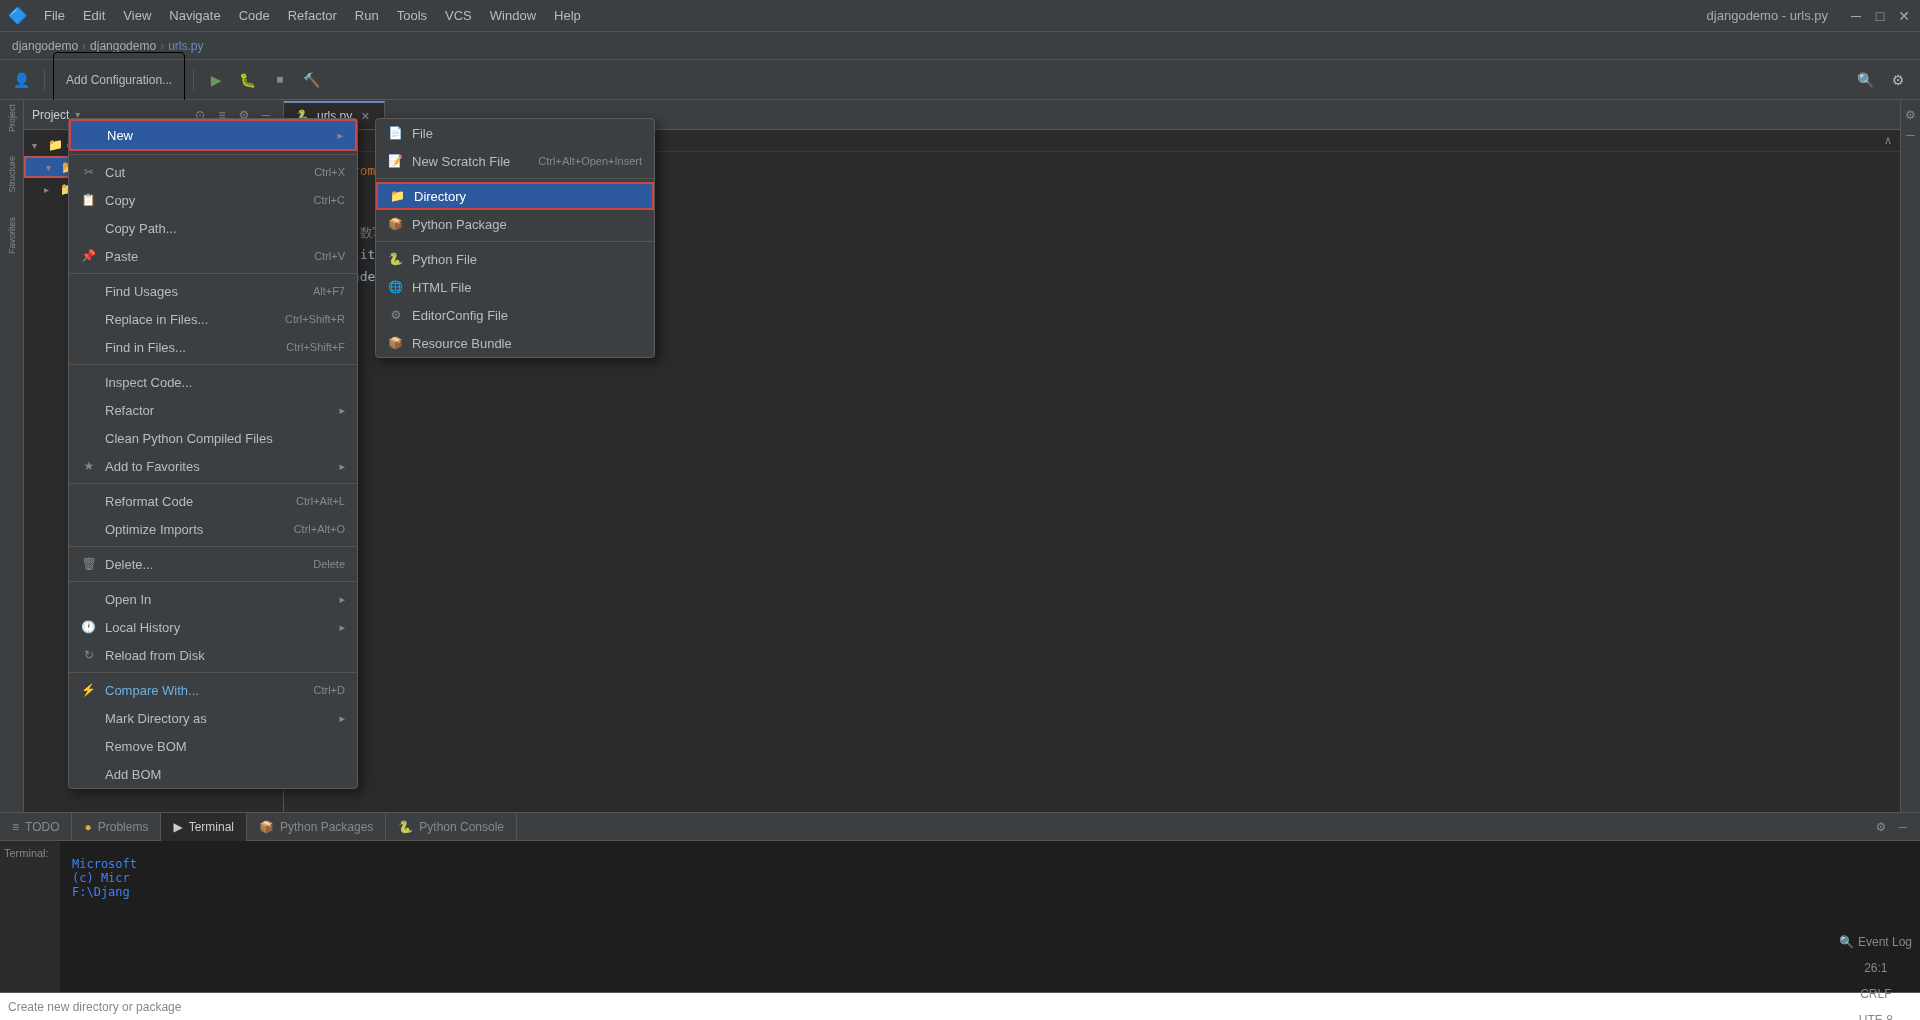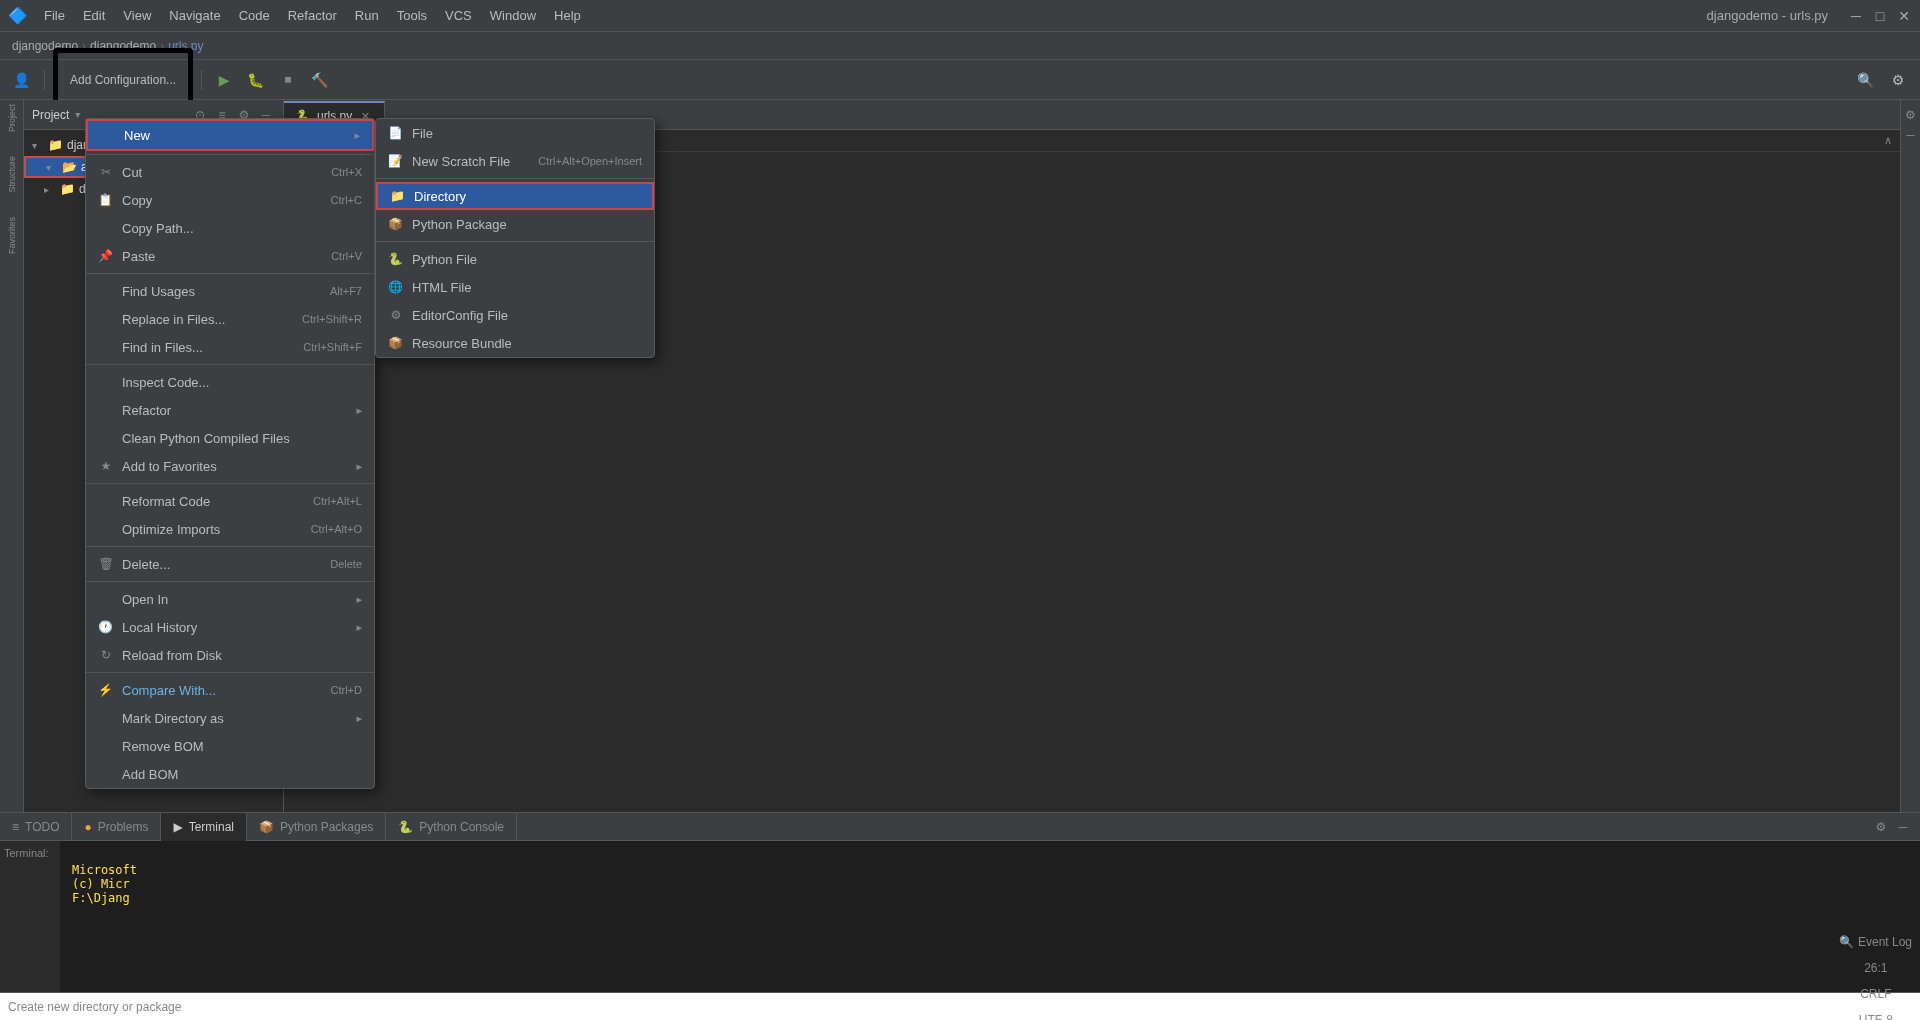--- a/index.html
+++ b/index.html
@@ -92,21 +92,21 @@
     }
     .toolbar-separator {
       width: 1px;
       height: 20px;
       background: #555;
       margin: 0 4px;
     }
     .add-config-btn {
       padding: 20px 12px;
       background: none;
-      border: 5px solid #000000;
+      border: 1px solid #000000;
       border-radius: 4px;
       color: #bbb;
       cursor: pointer;
       font-size: 12px;
     }
     .toolbar-right {
       margin-left: auto;
       display: flex;
       align-items: center;
       gap: 4px;
@@ -228,21 +228,21 @@
       flex-direction: column;
       align-items: center;
       padding-top: 8px;
       gap: 6px;
     }
 
     
     .context-menu {
       position: absolute;
       top: 118px;
-      left: 85px;
+      left: 68px;
       background: #3c3f41;
       border: 1px solid #5a5a5a;
       border-radius: 4px;
       min-width: 290px;
       box-shadow: 4px 4px 12px rgba(0,0,0,0.5);
       z-index: 100;
     }
     .ctx-item {
       height: 28px;
       display: flex;
@@ -322,24 +322,24 @@
       cursor: pointer;
       color: #888;
       border-right: 1px solid #555;
     }
     .terminal-tab.active {
       color: #ccc;
       background: #2b2b2b;
     }
     .terminal-content {
       flex: 1;
-      padding: 22px 12px;
+      padding: 16px 12px;
       font-family: 'Consolas', monospace;
       font-size: 12px;
-      color: #fde047;
+      color: #3b82f6;
       overflow: auto;
     }
 
     
     .status-bar {
       height: 28px;
       background: #ffffff;
       display: flex;
       align-items: center;
       padding: 0 8px;

